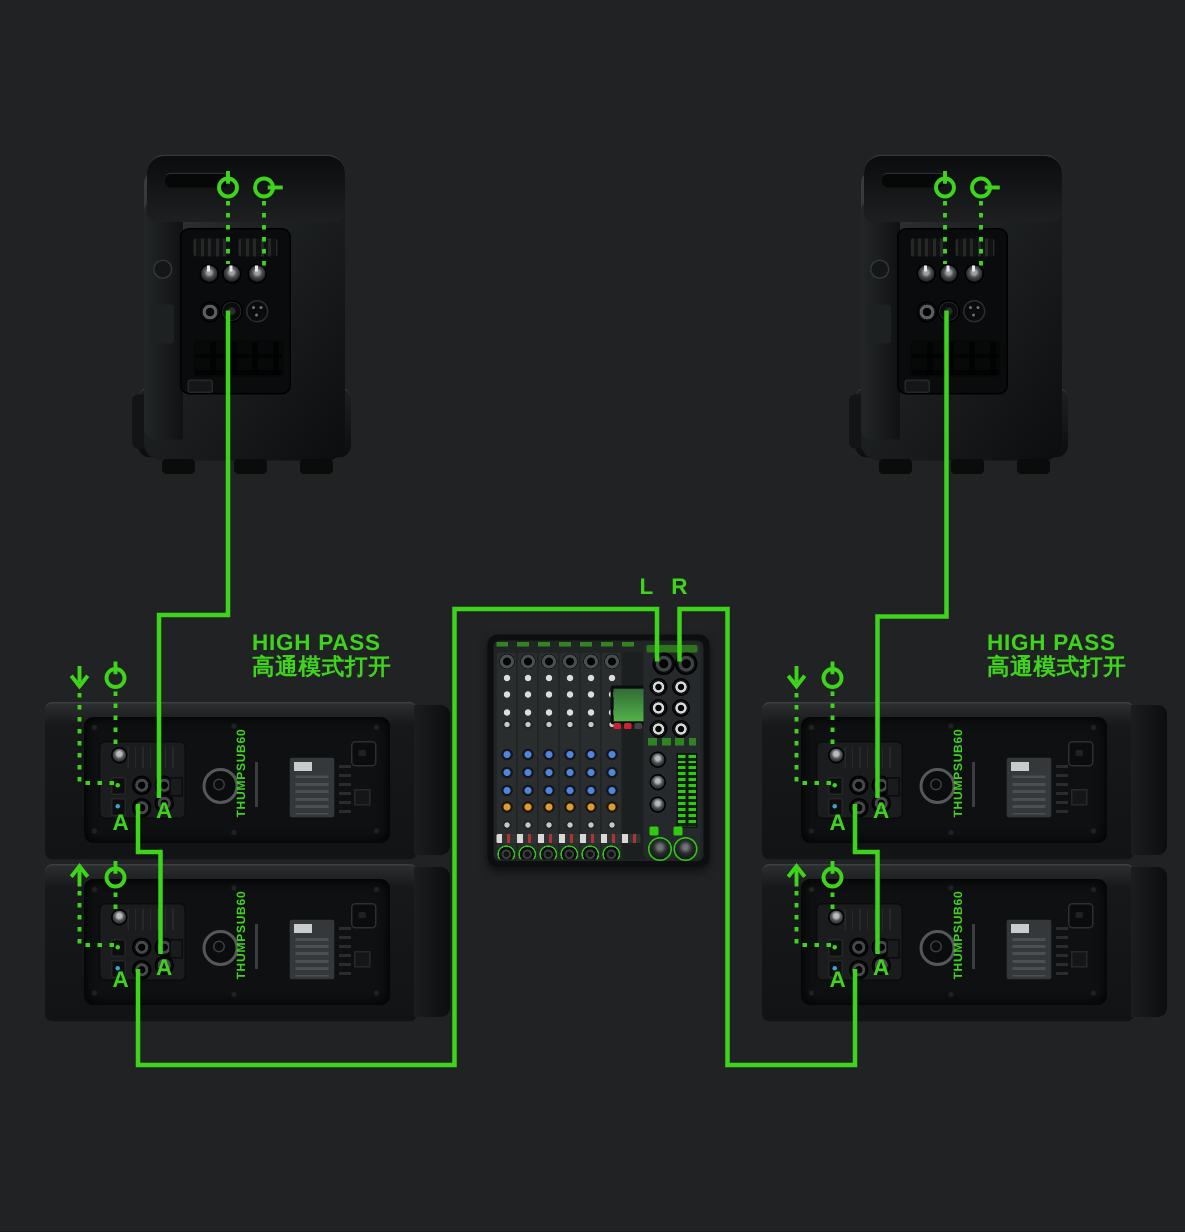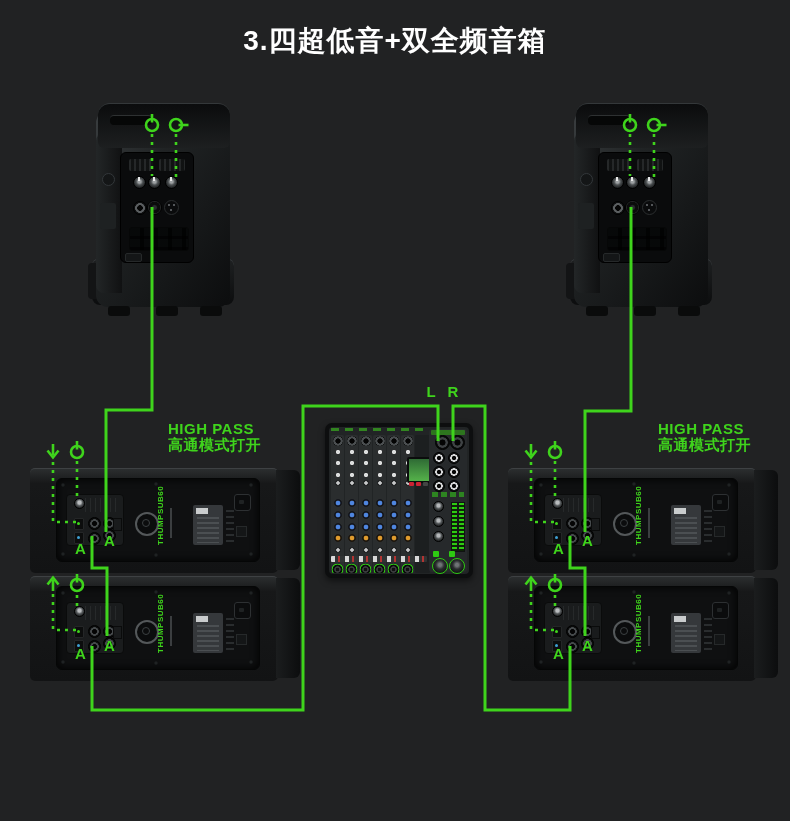--- a/index.html
+++ b/index.html
@@ -137,21 +137,20 @@
       background:radial-gradient(circle at 50% 42%,#6f7375 0 14%,#2a2d2e 40%,#0e0f10 80%);}
   .mx-gsq{position:absolute;width:6px;height:6px;background:#2ecb12;border-radius:1px;}
 
   .overlay{position:absolute;left:0;top:0;pointer-events:none;}
 </style>
 </head>
 <body>
 
 <div class="canvas">
 
-  <div class="title">3.四超低音+双全频音箱</div>
 
   <div class="speaker" style="left:88px;top:103px;">
   <div class="sp-base"></div>
   <div class="sp-footL"></div>
   <div class="sp-body"></div>
   <div class="sp-side"></div>
   <div class="sp-side-logo"></div>
   <div class="sp-side-sticker"></div>
   <div class="sp-cap"></div>
   <div class="sp-handle"></div>

